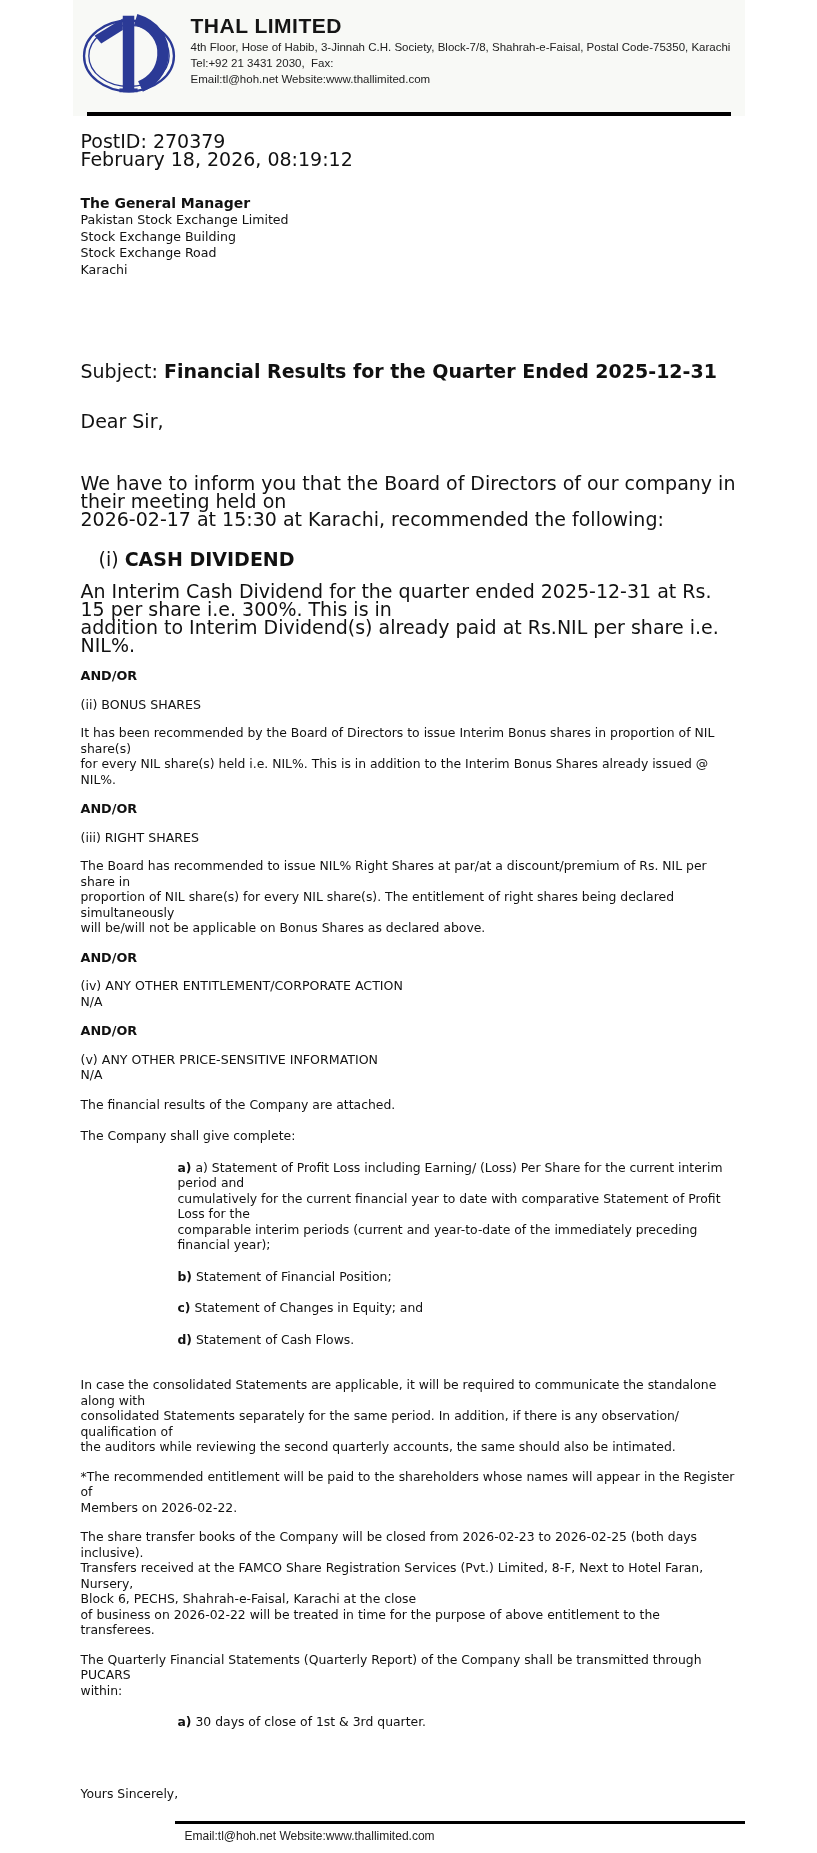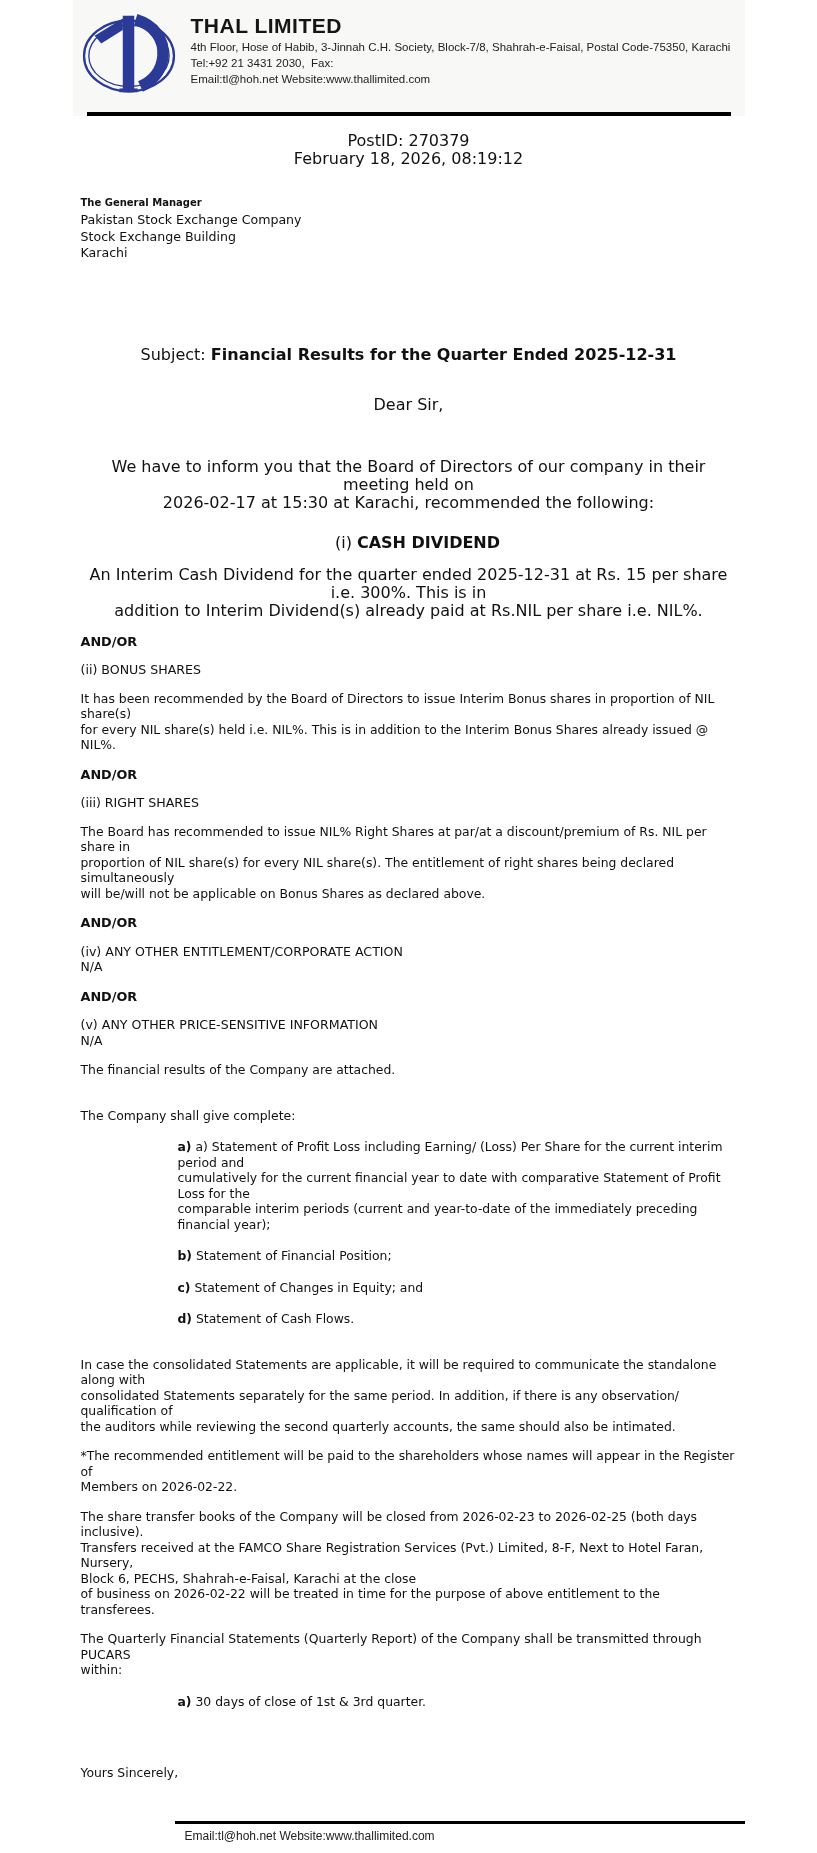--- a/index.html
+++ b/index.html
@@ -12,38 +12,38 @@
   .header { background:#f8f9f6; padding:10px 8px 0 8px; }
   .header-inner { display:flex; align-items:flex-start; }
   .logo { width:96px; height:88px; flex:0 0 auto; }
   .header-text { margin-left:14px; padding-top:3px; font-family:"Liberation Sans", sans-serif; }
   .company-name { font-size:21px; font-weight:bold; letter-spacing:0.5px; color:#151515; line-height:26px; }
   .header-line { font-size:11.5px; line-height:16px; color:#222; white-space:pre-wrap; }
   .header-rule { border-top:4px solid #000; margin:14px 6px 0 6px; height:0; }
   
   .content { padding:0 8px; font-size:12.4px; line-height:15.5px; }
   .pre { white-space:pre-line; }
-  .lg { font-size:16px; line-height:18px;text-align:center; }
+  .lg { font-size:19px; line-height:18px; }
   .meta { margin-top:16px; }
   .meta-line { line-height:18px; }
   .addressee { margin-top:26px; font-size:12.6px; line-height:16.5px; }
-  .addr-name { font-weight:bold; font-size:10px; line-height:18px; }
+  .addr-name { font-weight:bold; font-size:14px; line-height:18px; }
   .subject { margin-top:84px; }
   .subject-title { font-weight:bold; }
   .salutation { margin-top:32px; }
   .intro { margin-top:44px; }
   .sec-h { margin-top:22px;margin-left:18px; }
   .sec-h .sec-title { font-weight:bold; }
   .sec-h-sm { margin-top:13px; font-size:12.6px; line-height:15.5px; }
   .sec-body { margin-top:14px; }
   .sec-body-sm { margin-top:13px; }
   .na { margin-top:0; }
   .andor { font-weight:bold; margin-top:14px; font-size:12.8px; }
   .attached { margin-top:14px; }
-  .give-complete { margin-top:30px; }
+  .give-complete { margin-top:16px; }
   .stmt-item { margin:16px 0 0 97px; }
   .marker { font-weight:bold; }
   .consolidated { margin-top:30px; }
   .note { margin-top:14px; }
   .pucars-item { margin:16px 0 0 97px; }
   .closing { margin-top:56px; }
   
   .footer { position:absolute; left:0; right:0; bottom:10px; }
   .footer-rule { border-top:3px solid #000; width:604px; margin-left:102px; height:0; }
   .footer-text { margin-left:112px; padding-top:5px; font-size:12px; font-family:"Liberation Sans", sans-serif; color:#222; }
@@ -75,22 +75,23 @@
 
   <div class="content">
 
     <div class="meta lg">
       <div class="meta-line">PostID: 270379</div>
       <div class="meta-line">February 18, 2026, 08:19:12</div>
     </div>
 
     <div class="addressee">
       <div class="addr-name">The General Manager</div>
-      <div>Pakistan Stock Exchange Company</div>
+      <div>Pakistan Stock Exchange Limited</div>
       <div>Stock Exchange Building</div>
+      <div>Stock Exchange Road</div>
       <div>Karachi</div>
     </div>
 
     <div class="subject lg">
       <span>Subject: </span><span class="subject-title">Financial Results for the Quarter Ended 2025-12-31</span>
     </div>
 
     <div class="salutation lg">Dear Sir,</div>
 
     <div class="intro lg pre">We have to inform you that the Board of Directors of our company in their meeting held on

